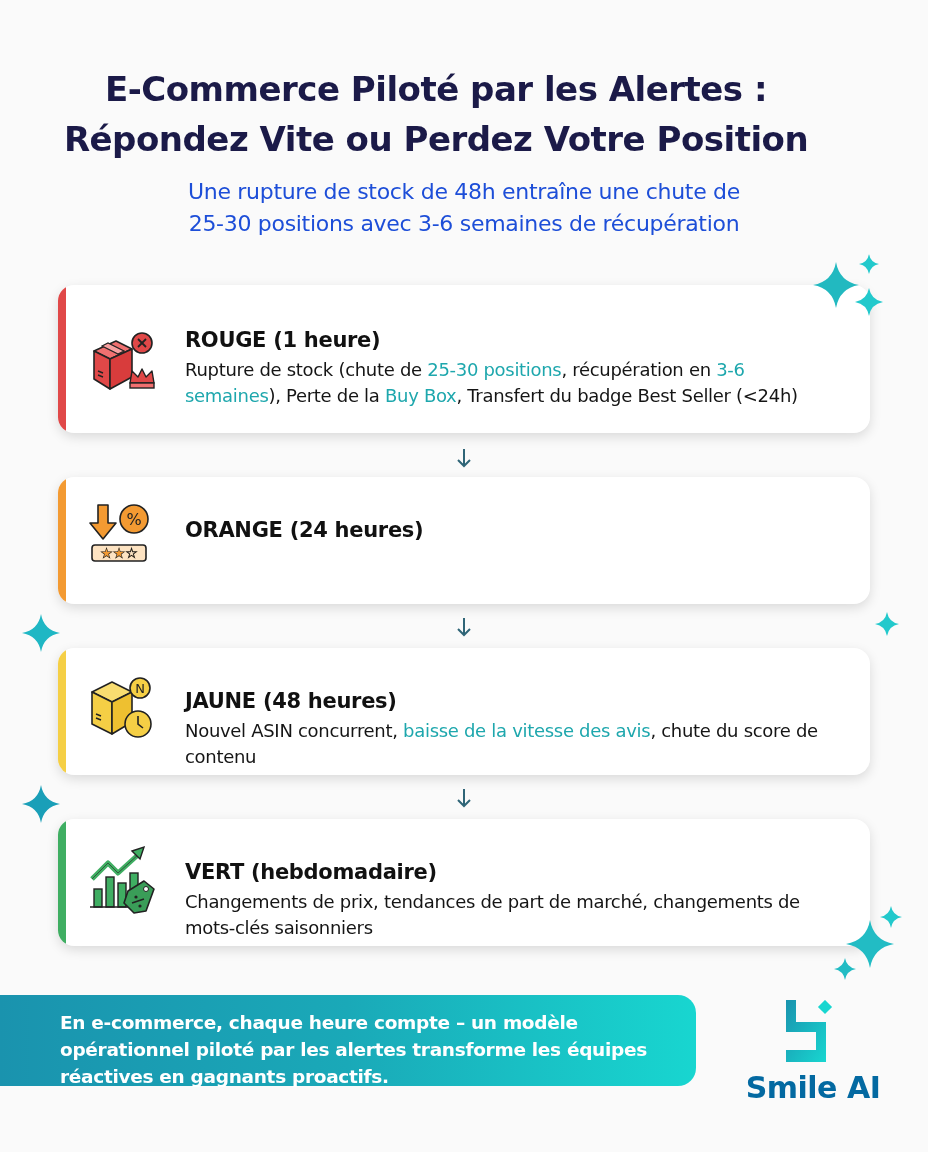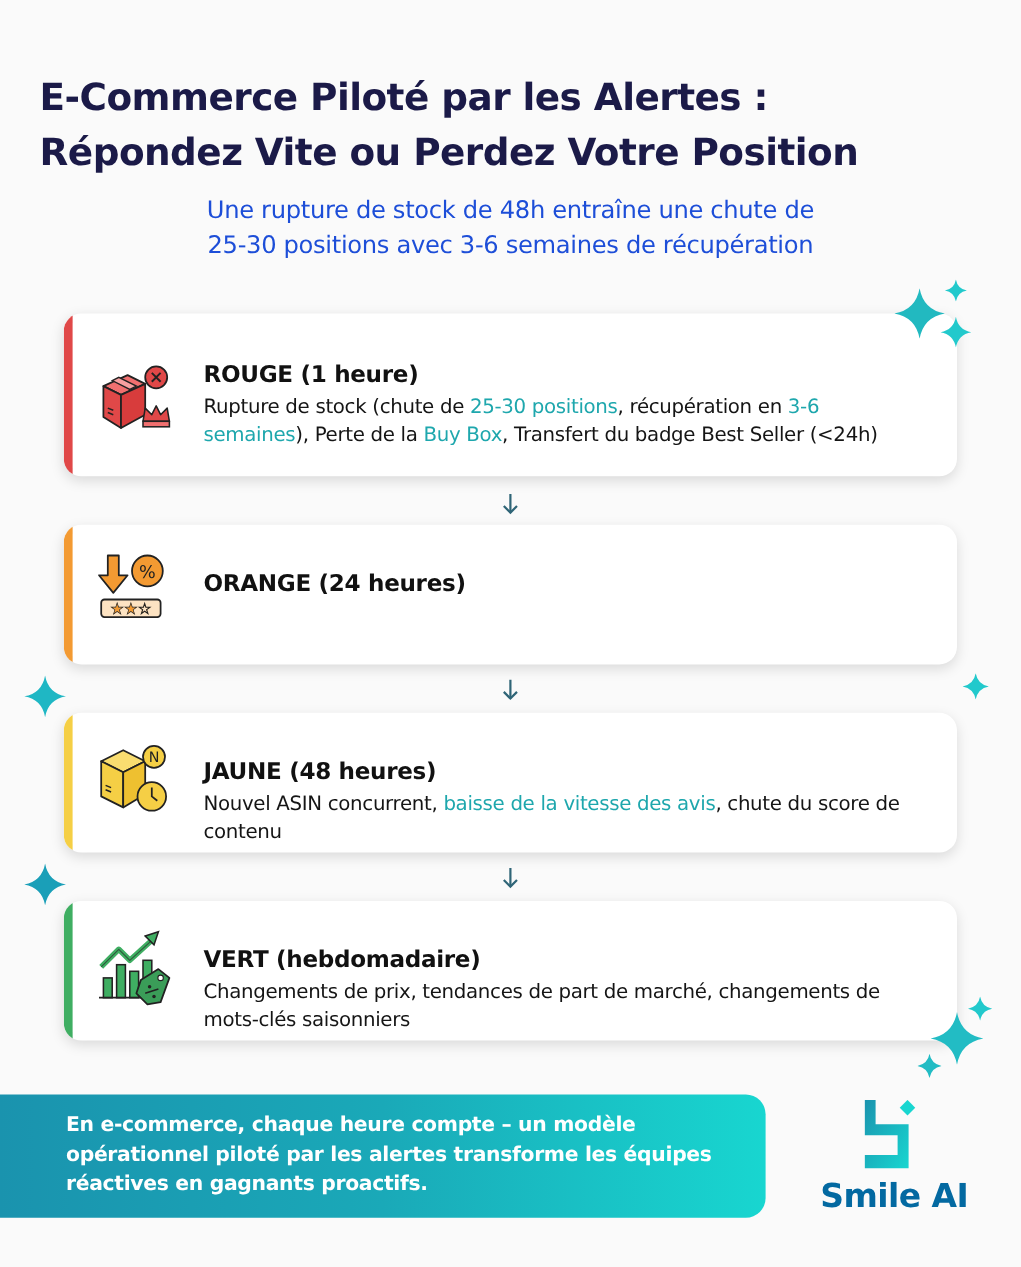--- a/index.html
+++ b/index.html
@@ -1,20 +1,20 @@
 <!DOCTYPE html>
 <html><head>
 <meta charset="utf-8">
 <style>
   * { box-sizing: border-box; margin: 0; padding: 0; }
   html, body { width: 928px; height: 1152px; background: #fafafa; overflow: hidden; }
   body { position: relative; font-family: "DejaVu Sans", sans-serif; color: #111; }
 
   .title {
-    position: absolute; left: 0; top: 64px; width: 836px; 
+    position: absolute; left: 0; top: 64px; width: 836px; text-align: center;
     font-family: "DejaVu Sans", sans-serif; font-weight: bold; font-size: 34px;
     line-height: 50px; color: #1b1a48; letter-spacing: -0.5px; padding-left: 36px;
   }
   .subtitle {
     position: absolute; left: 0; top: 176px; width: 928px; text-align: center;
     font-size: 22px; line-height: 32px; color: #1d4ed8; letter-spacing: -0.3px;
   }
 
   .card {
     position: absolute; left: 58px; width: 812px; background: #fff;
@@ -26,21 +26,21 @@
   .card .text { position: absolute; left: 127px; right: 30px; }
   .card .head { font-weight: bold; font-size: 21px; line-height: 30px; color: #111; letter-spacing: -0.3px; margin-top: 20px; }
   .card .body { font-size: 18px; line-height: 26px; color: #151515; margin-top: 2px; letter-spacing: -0.3px; }
   .hl { color: #1ea7ad; }
 
   .arrow { position: absolute; left: 454px; width: 20px; height: 24px; }
 
   .sparkle { position: absolute; }
 
   .banner {
-    position: absolute; left: 0; top: 995px; width: 696px; height: 112px;
+    position: absolute; left: 0; top: 995px; width: 696px; height: 91px;
     border-radius: 0 18px 18px 0;
     background: linear-gradient(90deg, #1a93ae 0%, #1aa9b8 50%, #18d6d0 100%);
   }
   .banner-text {
     position: absolute; left: 60px; top: 14px; width: 620px;
     color: #fff; font-weight: bold; font-size: 18.5px; line-height: 27px; letter-spacing: -0.3px;
   }
   .logo { position: absolute; left: 738px; top: 996px; width: 150px; height: 116px; }
   .logo-mark { position: absolute; left: 48px; top: 4px; width: 50px; height: 66px; }
   .logo-text {

